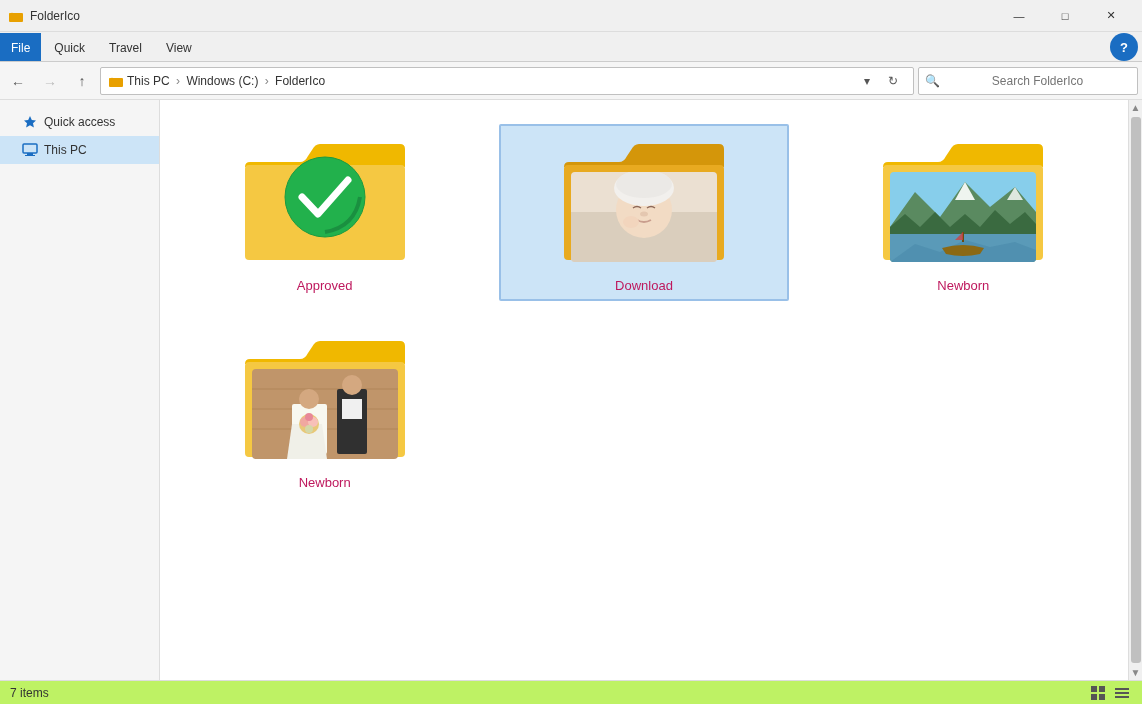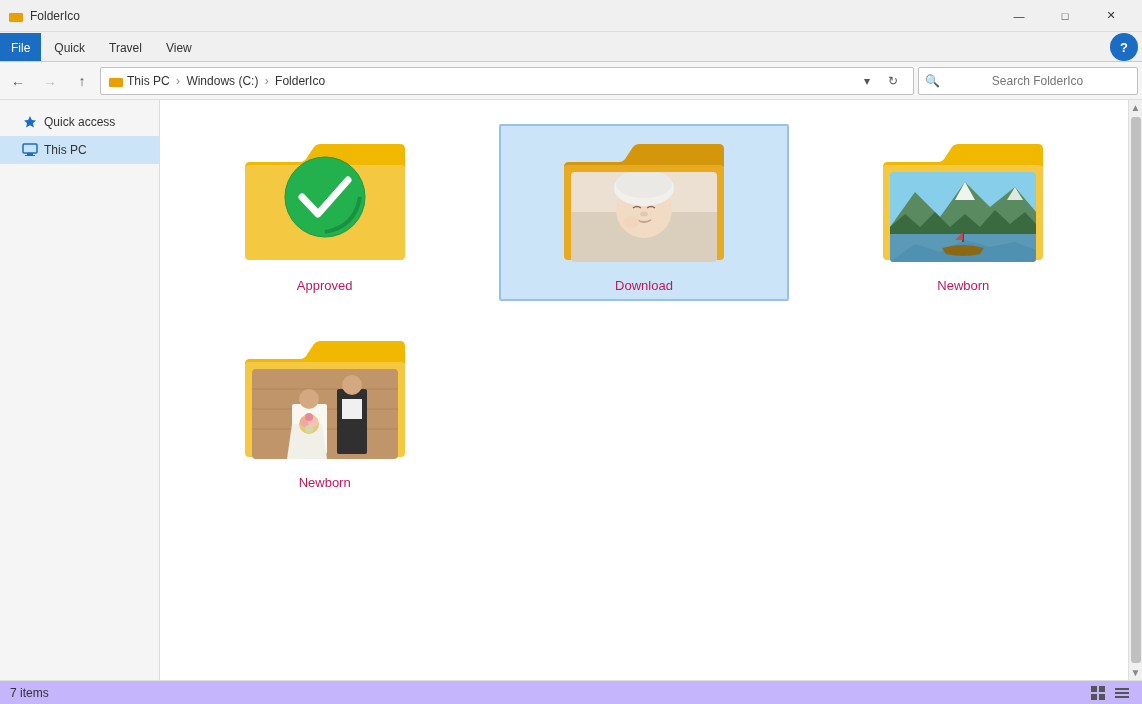--- a/index.html
+++ b/index.html
@@ -172,21 +172,21 @@
     .content-area::-webkit-scrollbar { width: 14px; }
     .content-area::-webkit-scrollbar-track { background: #f0f0f0; }
     .content-area::-webkit-scrollbar-thumb { background: #c0c0c0; border: 2px solid #f0f0f0; border-radius: 4px; }
 
     .sidebar::-webkit-scrollbar { width: 8px; }
     .sidebar::-webkit-scrollbar-track { background: #f5f5f5; }
     .sidebar::-webkit-scrollbar-thumb { background: #c0c0c0; }
 
     
     .status-bar {
-      height: 24px; background: #c4b5fd; border-top: 1px solid #ddd;
+      height: 24px; background: #bef264; border-top: 1px solid #ddd;
       display: flex; align-items: center; padding: 0 10px;
       font-size: 12px; color: #333; gap: 8px;
     }
     .status-right { margin-left: auto; display: flex; gap: 4px; align-items: center; }
     .view-btn {
       width: 20px; height: 20px; display: flex; align-items: center; justify-content: center;
       cursor: pointer; font-size: 11px; color: #555;
     }
   </style>
 </head>

